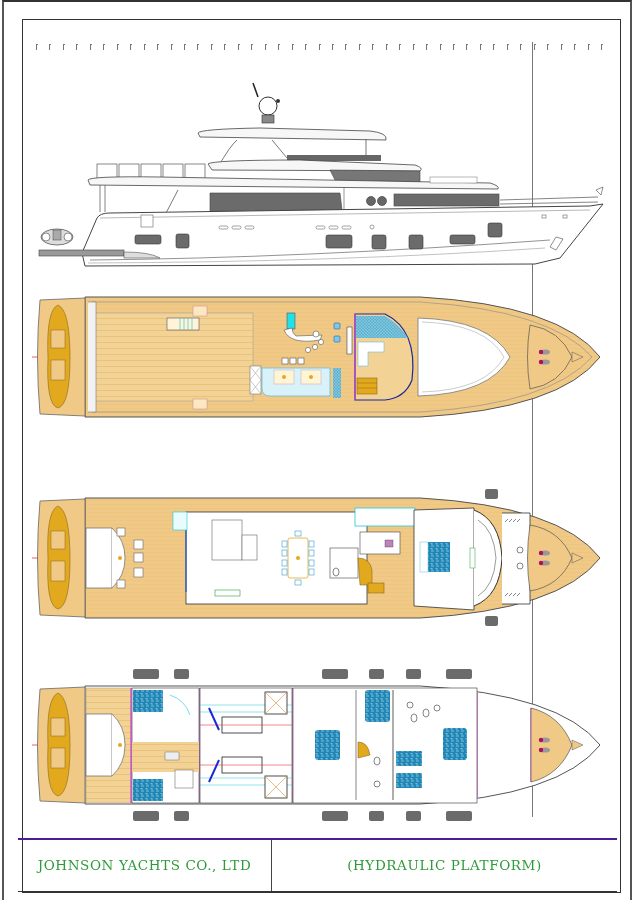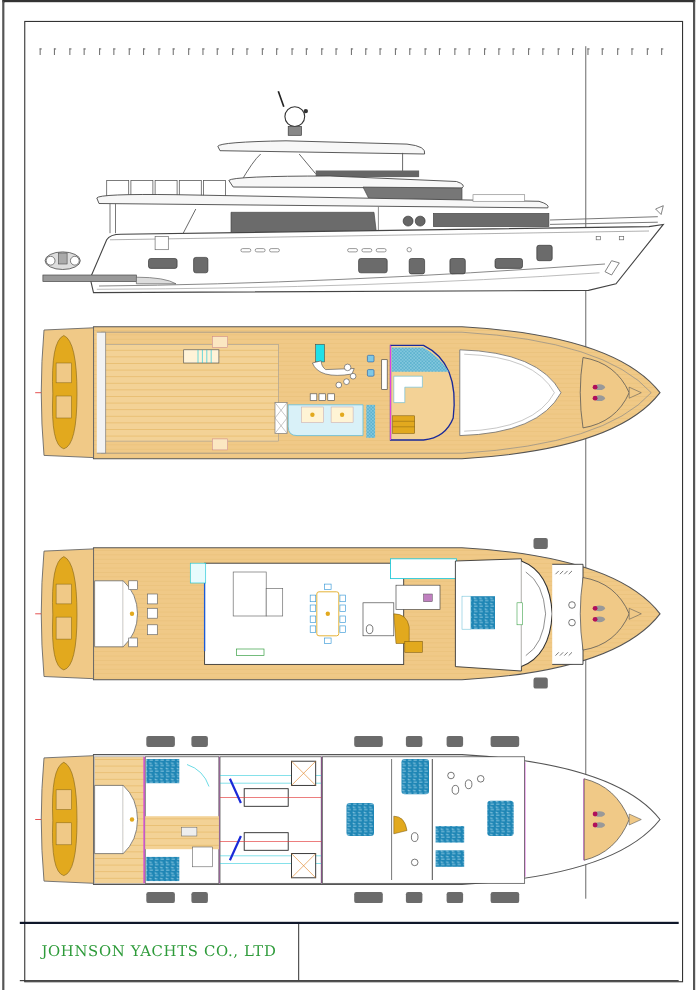--- a/index.html
+++ b/index.html
@@ -4,21 +4,21 @@
 <style>
   html, body { margin:0; padding:0; background:#fff; }
   body { width:635px; height:900px; position:relative; overflow:hidden; font-family:"DejaVu Serif", serif; }
   .sheet { position:absolute; left:2px; top:0; width:630px; height:900px; border-left:2px solid #555; border-right:2px solid #555; border-top:2px solid #333; box-sizing:border-box; }
   .frame { position:absolute; left:18px; top:17px; width:599px; height:874px; border:1px solid #333; box-sizing:border-box; }
   .guide { position:absolute; left:532px; top:42px; width:1px; height:775px; background:#777; }
   .ticks { position:absolute; left:36px; top:44px; width:565px; height:8px; }
   .tick { position:absolute; top:0; width:1px; height:6px; background:#777; }
   .tick::after { content:""; position:absolute; left:0; top:0; width:2px; height:1px; background:#777; }
   svg { position:absolute; left:0; top:0; }
-  .titleblock { position:absolute; left:18px; top:838px; width:599px; height:53px; border-top:2px solid #0f172a; box-sizing:border-box; display:flex; }
+  .titleblock { position:absolute; left:18px; top:838px; width:599px; height:53px; border-top:2px solid #4c1d95; box-sizing:border-box; display:flex; }
   .tb-left { width:253px; border-right:1px solid #444; display:flex; align-items:center; justify-content:center; }
   .tb-right { flex:1; display:flex; flex-direction:column; align-items:center; justify-content:center; }
   .tb-text { color:#2e9b3a; font-family:"DejaVu Serif", serif; font-size:13.5px; letter-spacing:0.6px; white-space:nowrap; line-height:17px; }
   .tb-bottom { position:absolute; left:18px; top:891px; width:599px; height:1px; background:#333; }
 </style>
 </head>
 <body>
 
 <div class="sheet">
   <div class="frame"></div>
@@ -404,15 +404,16 @@
         <rect x="446" y="811" width="26" height="10" rx="2"></rect>
     </g>
   </g>
 </svg>
 
 <div class="titleblock">
   <div class="tb-left">
     <span class="tb-text">JOHNSON YACHTS CO., LTD</span>
   </div>
   <div class="tb-right">
+    <span class="tb-text">(HYDRAULIC PLATFORM)</span>
   </div>
 </div>
 <div class="tb-bottom"></div>
 
 </body></html>

